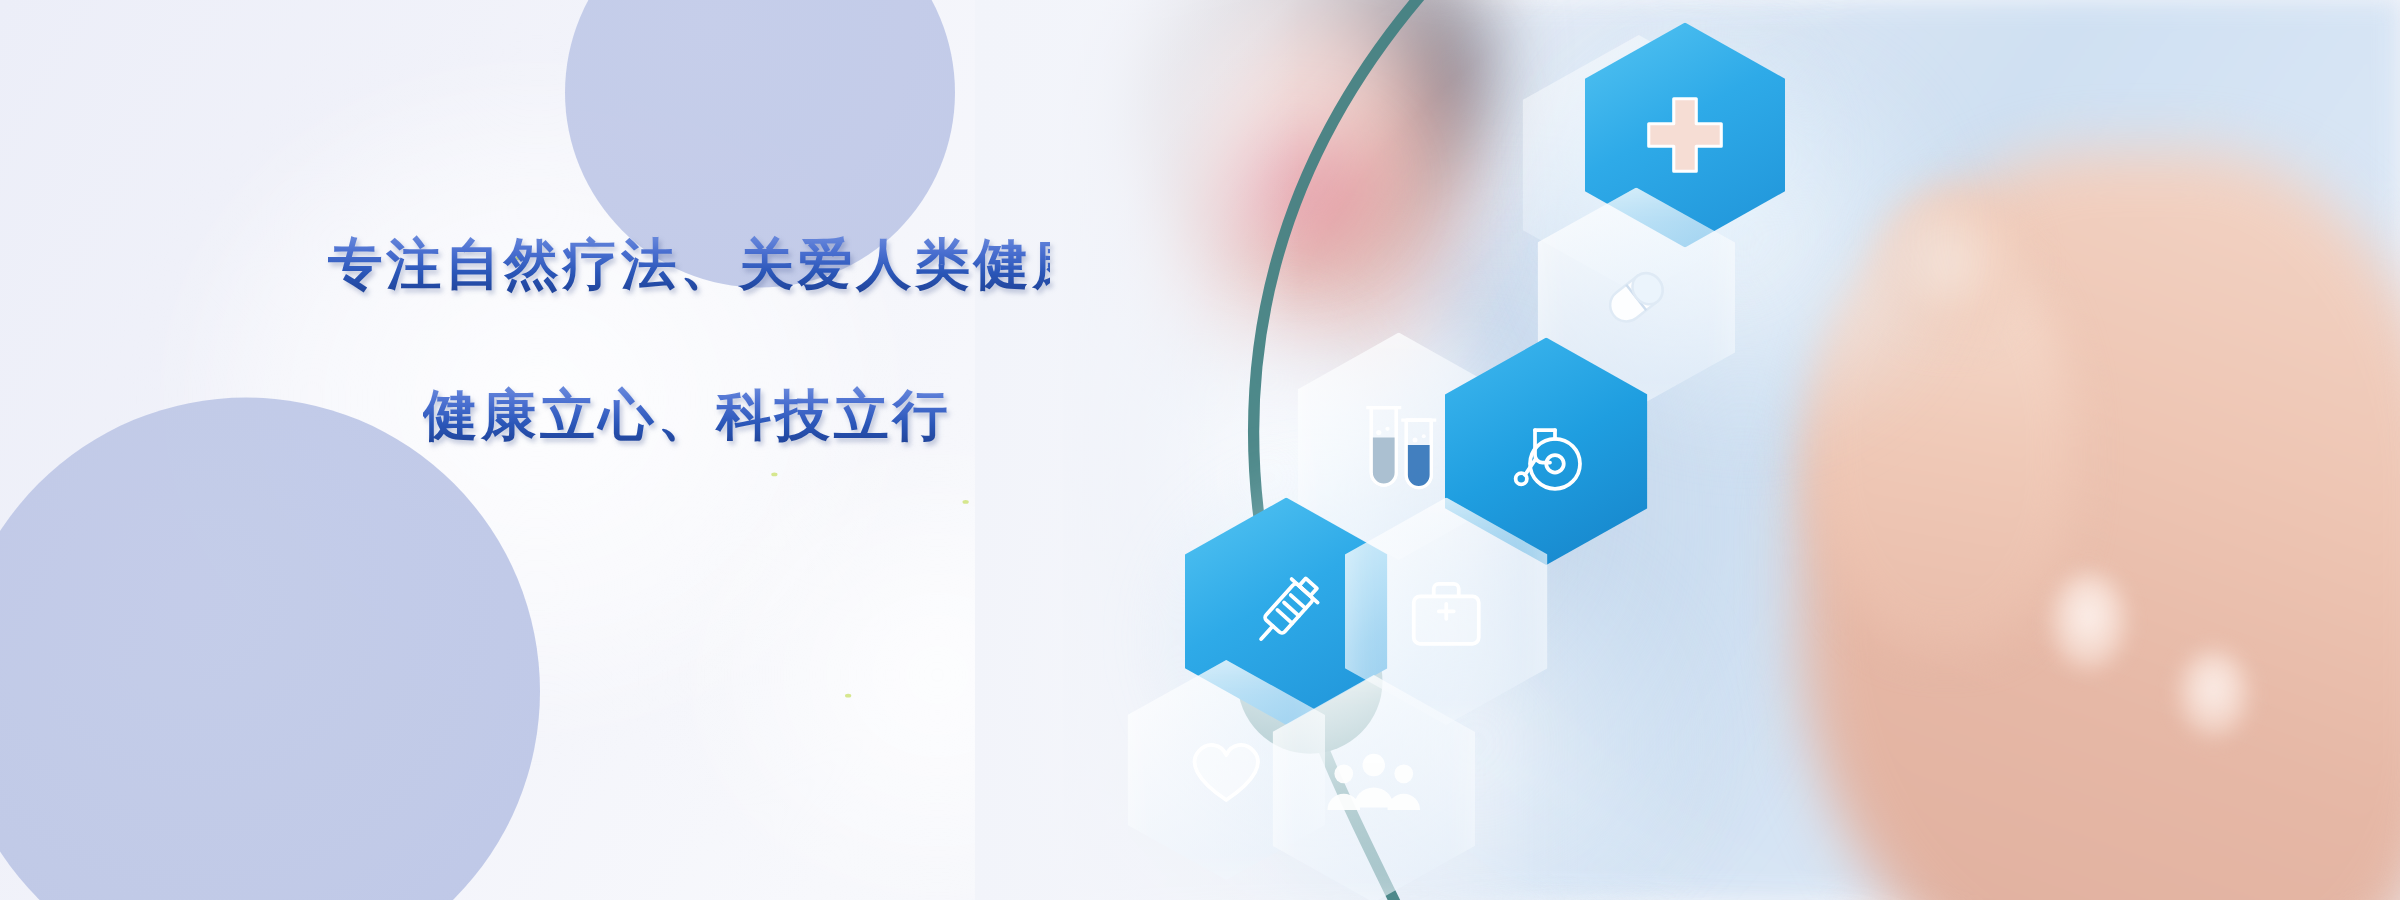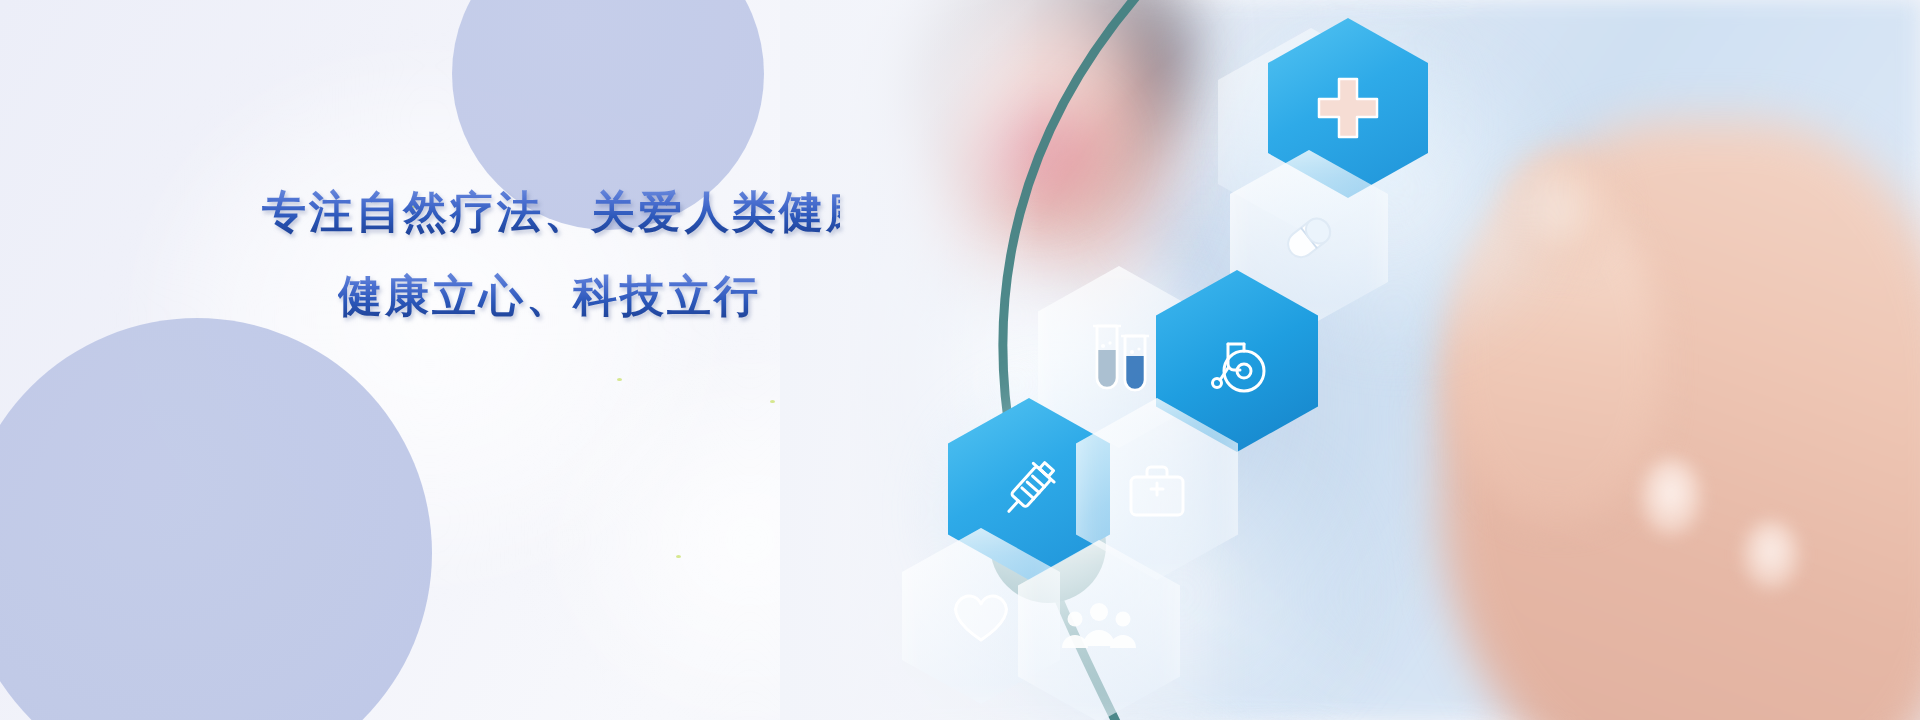--- a/index.html
+++ b/index.html
@@ -67,21 +67,21 @@
     white-space: nowrap;
     background-image: linear-gradient(180deg, #6f8ede 0%, #4a6fd0 30%, #2a56b8 62%, #1d3f92 100%);
     -webkit-background-clip: text;
     background-clip: text;
     color: transparent;
     -webkit-text-fill-color: transparent;
     filter: drop-shadow(2px 3px 2px rgba(60,80,140,.30));
     text-decoration: underline;
   }
   .line-1 { margin-left: 262px; }
-  .line-2 { margin-left: 338px; margin-top: 32px; }
+  .line-2 { margin-left: 338px; margin-top: 69px; }
 
   
   .photo-panel {
     position: absolute;
     right: 0; top: 0;
     width: 1070px; height: 720px;
     overflow: hidden;
     z-index: 3;
   }
   .photo-mask {

